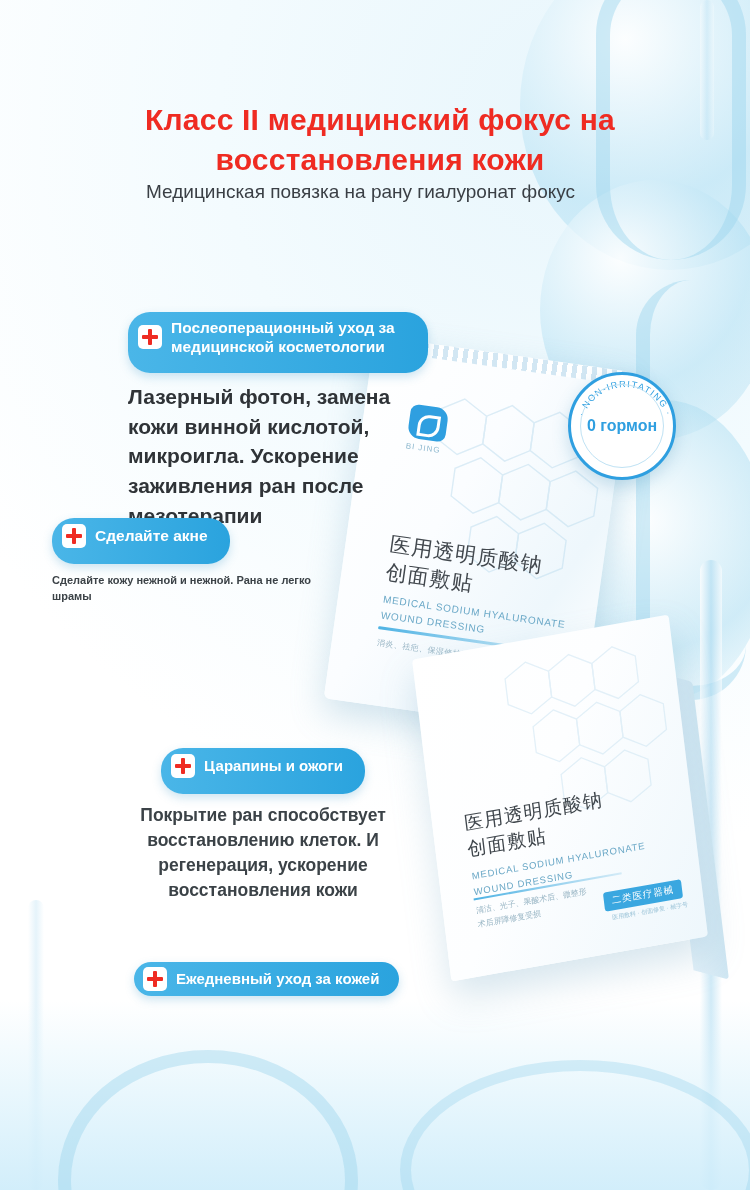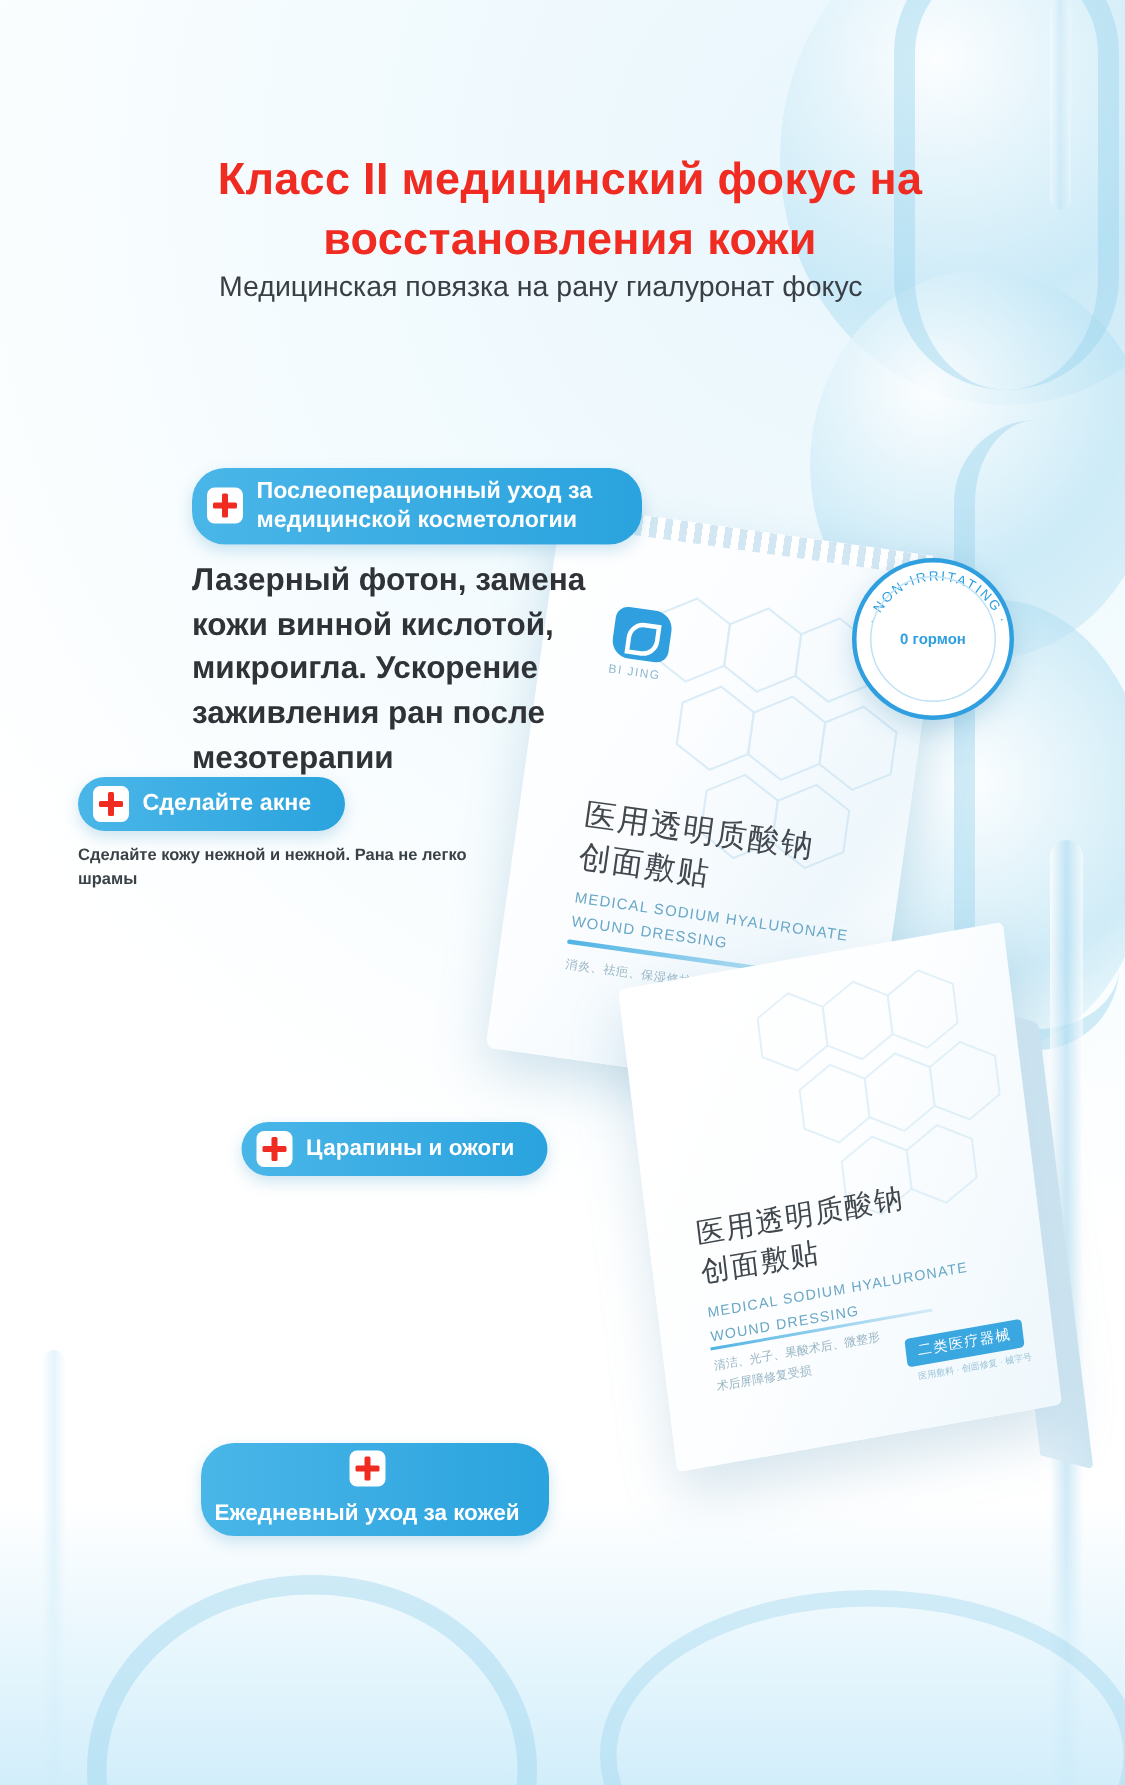--- a/index.html
+++ b/index.html
@@ -265,40 +265,40 @@
     position: absolute;
     inset: 9px;
     border-radius: 50%;
     border: 1px solid #bfe2f4;
     display: flex;
     align-items: center;
     justify-content: center;
   }
   .seal-text {
     color: #2f9fe0;
-    font-size: 10px;
+    font-size: 16px;
     font-weight: bold;
     text-align: right;
   }
   .seal-arc {
     position: absolute;
     left: -2px; top: -2px;
     width: 112px; height: 112px;
   }
   .seal-arc text { fill: #2f9fe0; font-size: 9px; letter-spacing: 1.4px; font-family: "Liberation Sans", sans-serif; }
 
   
   .feature { position: absolute; }
   .pill {
     display: inline-flex;
     align-items: center;
     gap: 9px;
     background: linear-gradient(90deg, #4ab6e8 0%, #2aa3de 100%);
     border-radius: 22px;
-    padding: 6px 22px 6px 10px;
+    padding: 6px 22px 16px 10px;
     box-shadow: 0 4px 10px rgba(60,150,200,0.25);
   }
   .pill-label {
     color: #ffffff;
     font-size: 15.5px;
     font-weight: bold;
     line-height: 1.25;
   }
   .cross {
     flex: 0 0 auto;
@@ -321,21 +321,21 @@
     font-size: 17px;
     line-height: 1.42;
     font-weight: bold;
   }
   .f1 { left: 128px; top: 312px; width: 300px; }
   .f1 .feature-text { font-size: 21px; color: #2f3337; }
   .f2 { left: 52px; top: 518px; width: 300px; }
   .f3 { left: 98px; top: 748px; width: 330px; text-align: center; }
   .f3 .pill-label { font-size: 15px; }
   .f4 { left: 134px; top: 962px; width: 300px; }
-  .f4 .pill { padding: 5px 20px 5px 9px; flex-direction: column; }
+  .f4 .pill { padding: 5px 20px 5px 9px; }
   .f4 .pill-label { font-size: 15px; }
   .f2 .feature-text, .f4 .feature-text { font-size: 11px; }
   .f3 .feature-text { font-size: 17.5px; }
 </style>
 </head>
 <body>
 
 <div class="bg">
   <div class="bg-glass glass-1"></div>
   <div class="bg-glass glass-2"></div>
@@ -431,20 +431,21 @@
     <span class="pill-label">Сделайте акне</span>
   </div>
   <div class="feature-text">Сделайте кожу нежной и нежной. Рана не легко шрамы</div>
 </div>
 
 <div class="feature f3">
   <div class="pill">
     <span class="cross"></span>
     <span class="pill-label">Царапины и ожоги</span>
   </div>
+  <div class="feature-text">Покрытие ран способствует восстановлению клеток. И регенерация, ускорение восстановления кожи</div>
 </div>
 
 <div class="feature f4">
   <div class="pill">
     <span class="cross"></span>
     <span class="pill-label">Ежедневный уход за кожей</span>
   </div>
 </div>
 
 </body></html>

